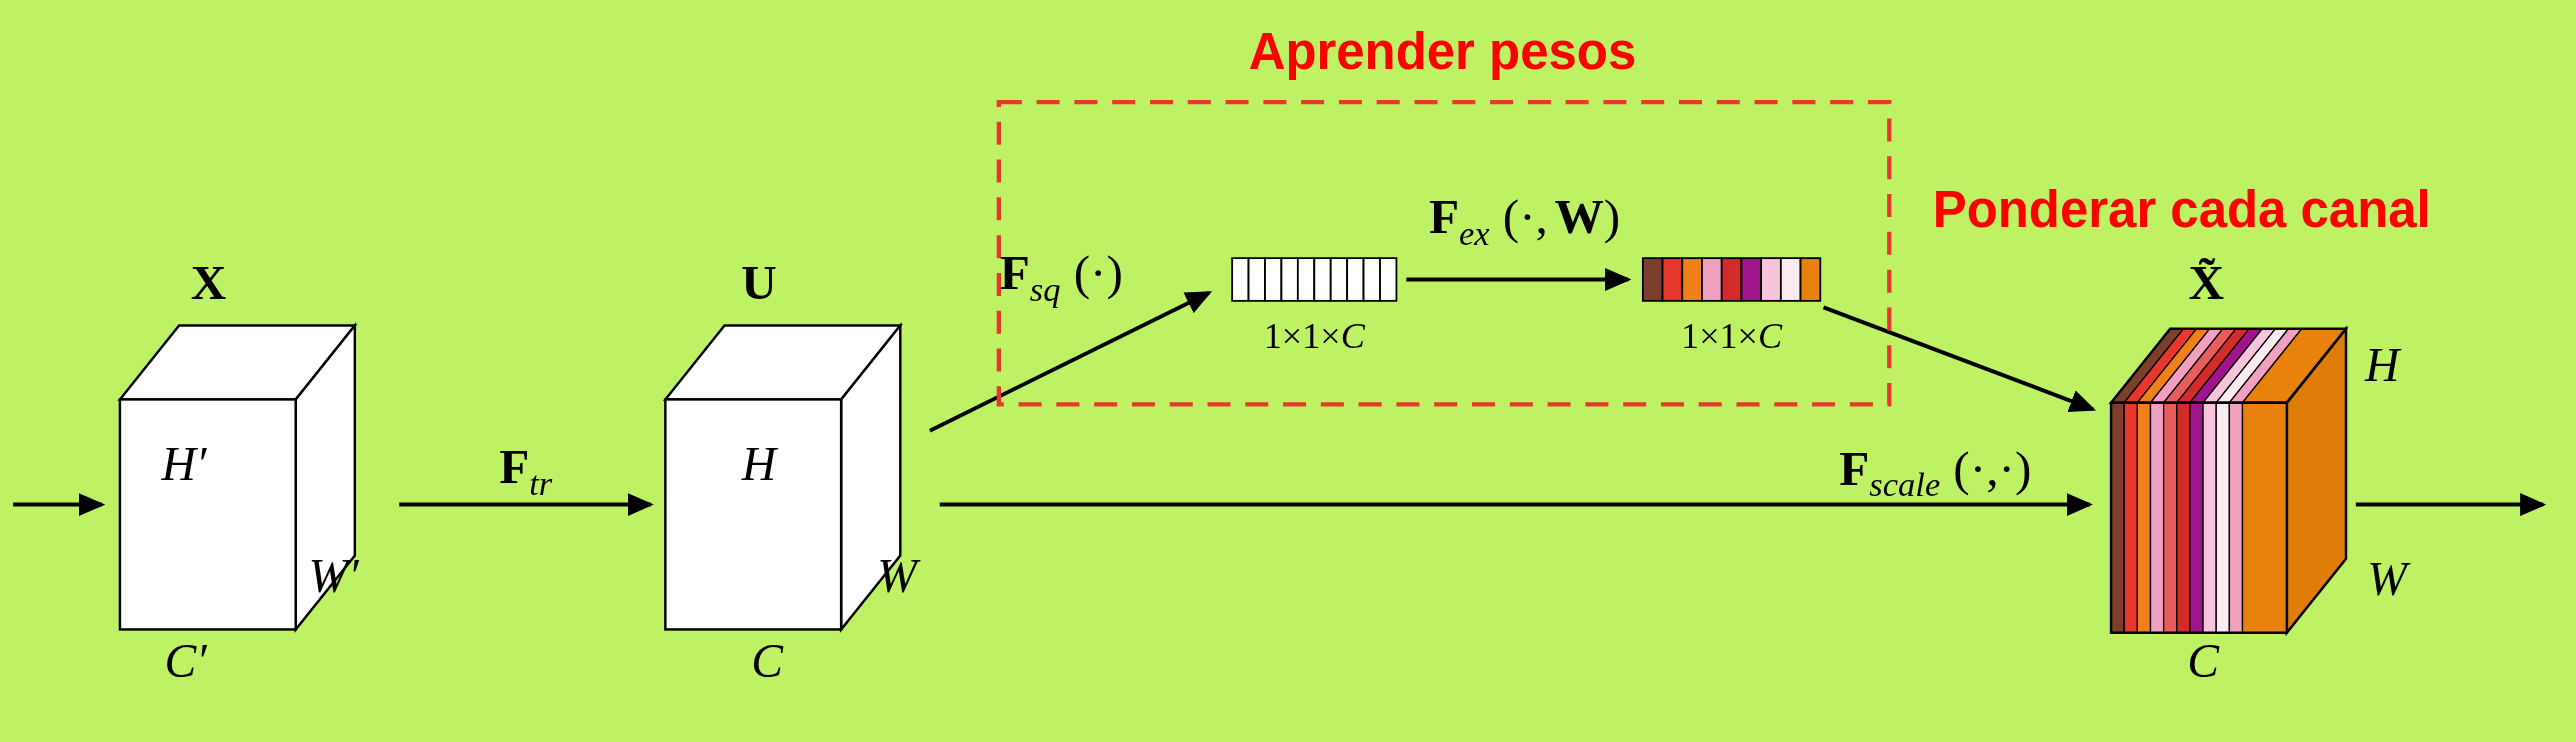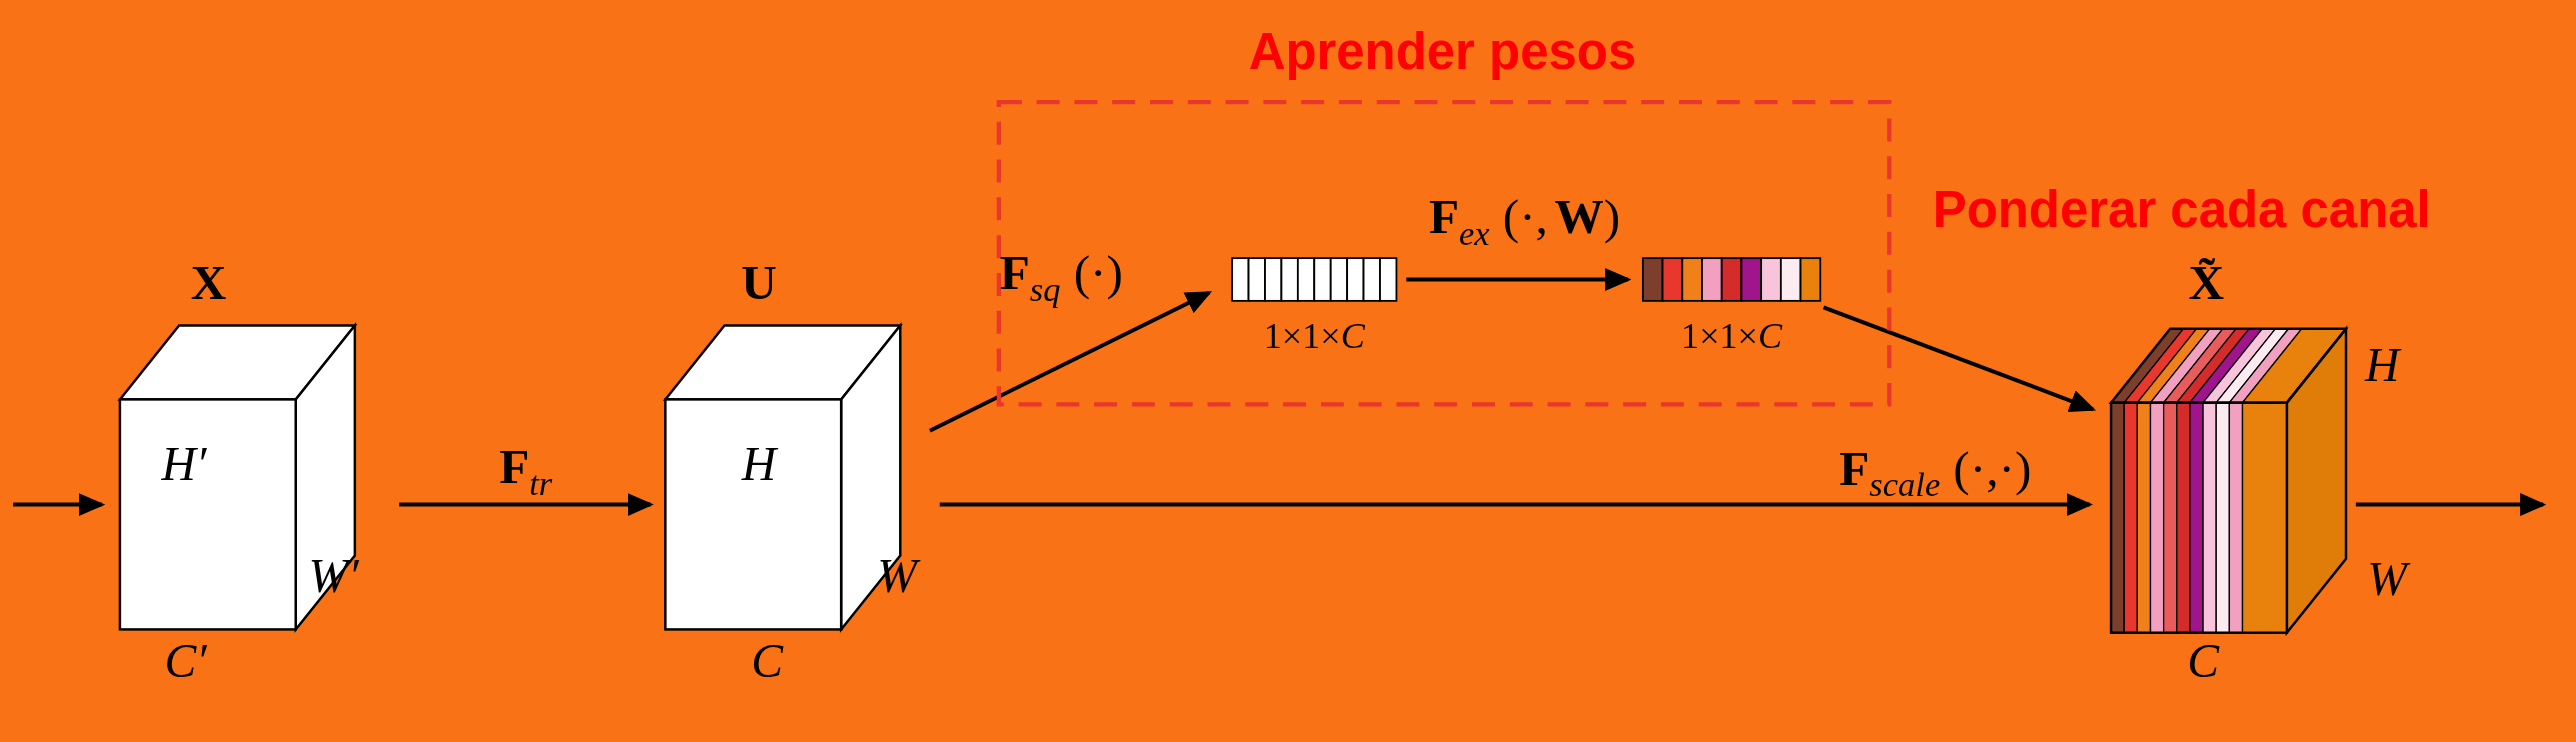--- a/index.html
+++ b/index.html
@@ -1,16 +1,16 @@
 <!DOCTYPE html>
 <html style="font-size:10.5px"><head>
 <meta charset="utf-8">
 <style>
   html,body{margin:0;padding:0;background:#ffffff;}
-  .canvas{position:relative;width:2576px;height:743px;background:#f97316;overflow:hidden;}
+  .canvas{position:relative;width:2576px;height:743px;background:#bef264;overflow:hidden;}
   svg{display:block;}
   .math{font-family:"Liberation Serif","DejaVu Serif",serif;font-size:30px;fill:#000000;}
   .bold{font-weight:bold;}
   .ital{font-style:italic;}
   .sub{font-size:21px;font-style:italic;font-weight:normal;}
   .norm{font-weight:normal;font-style:normal;}
   .dimlbl{font-family:"Liberation Serif","DejaVu Serif",serif;font-size:29px;font-style:italic;fill:#000000;}
   .vecdims{font-family:"Liberation Serif","DejaVu Serif",serif;font-size:22px;fill:#000000;}
   .redlbl{font-family:"Liberation Sans","DejaVu Sans",sans-serif;font-size:31px;font-weight:bold;}
   .edge{stroke:#000000;stroke-width:2.4;fill:none;}

